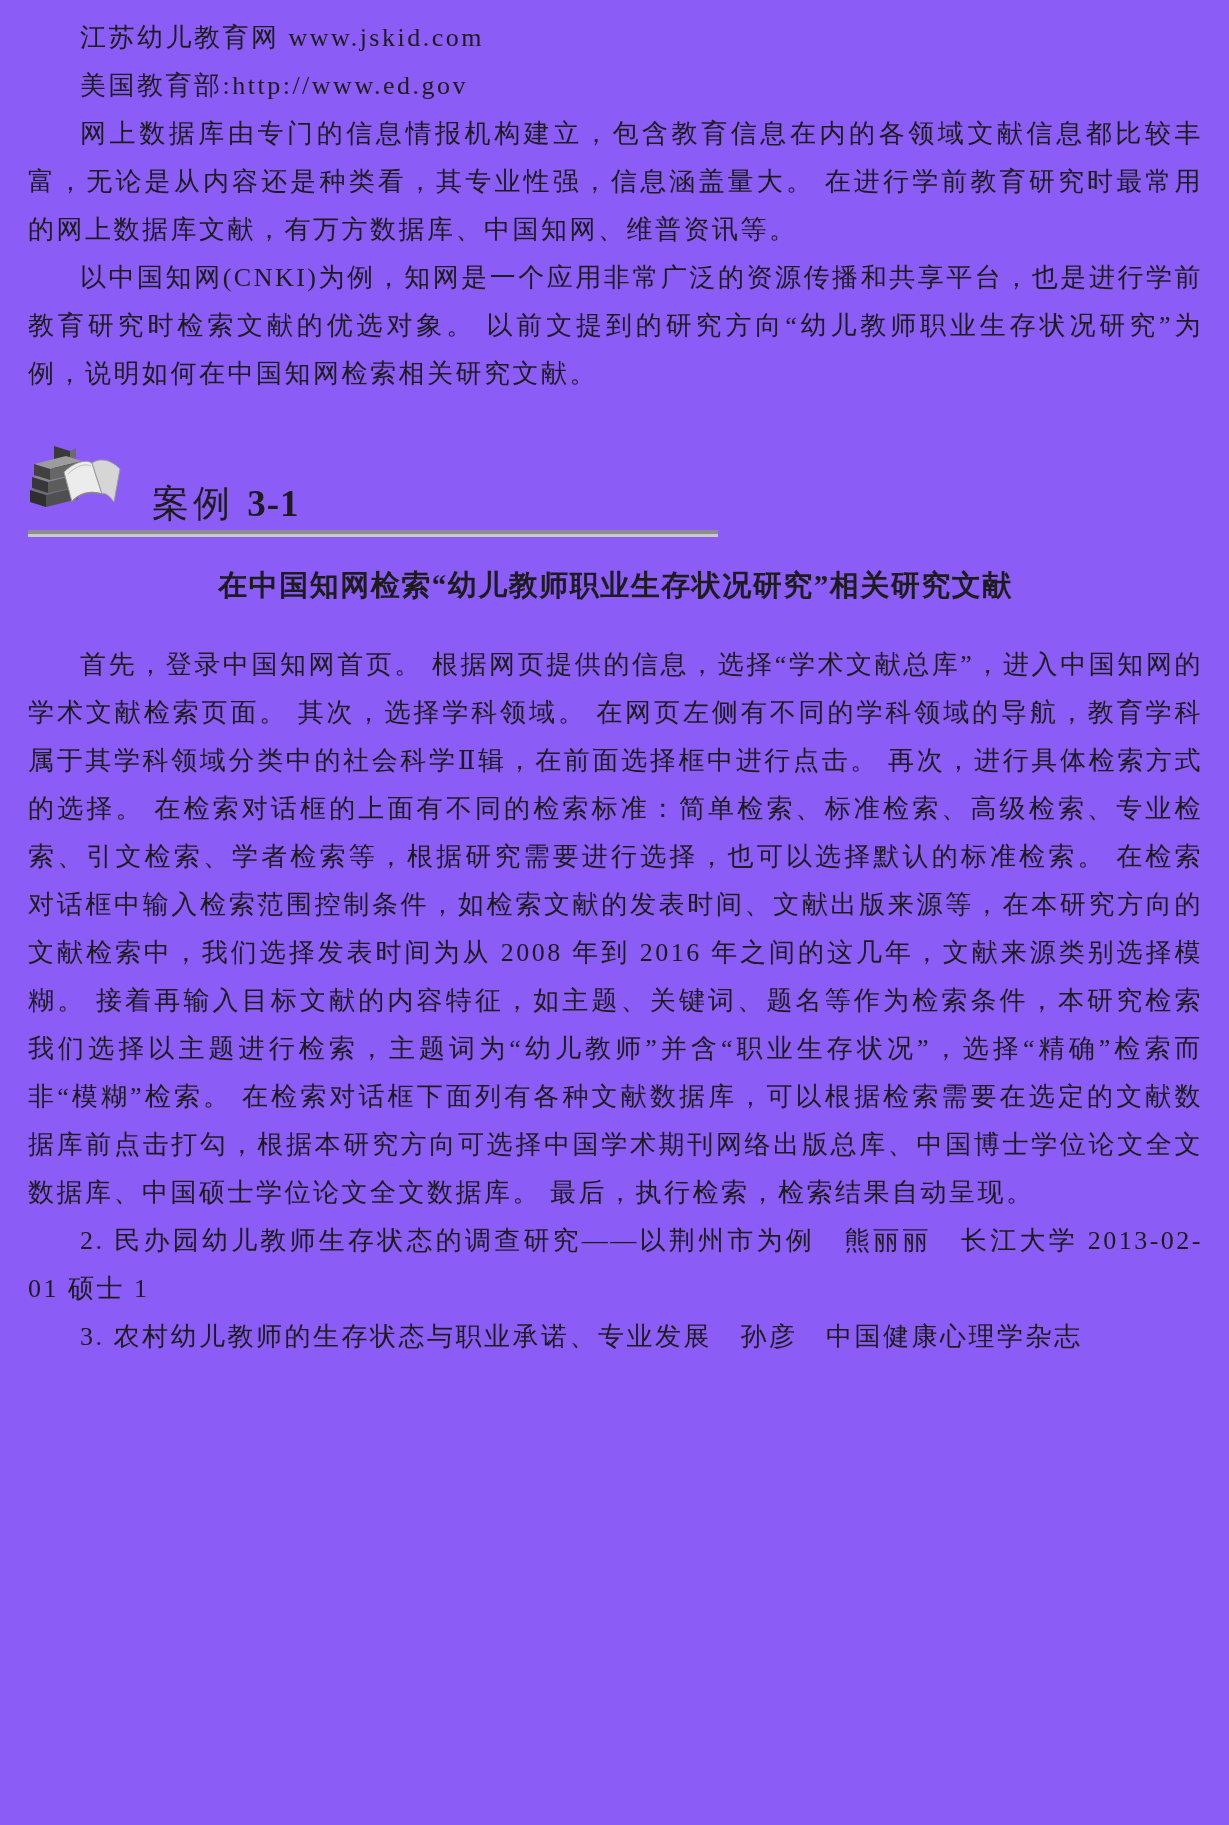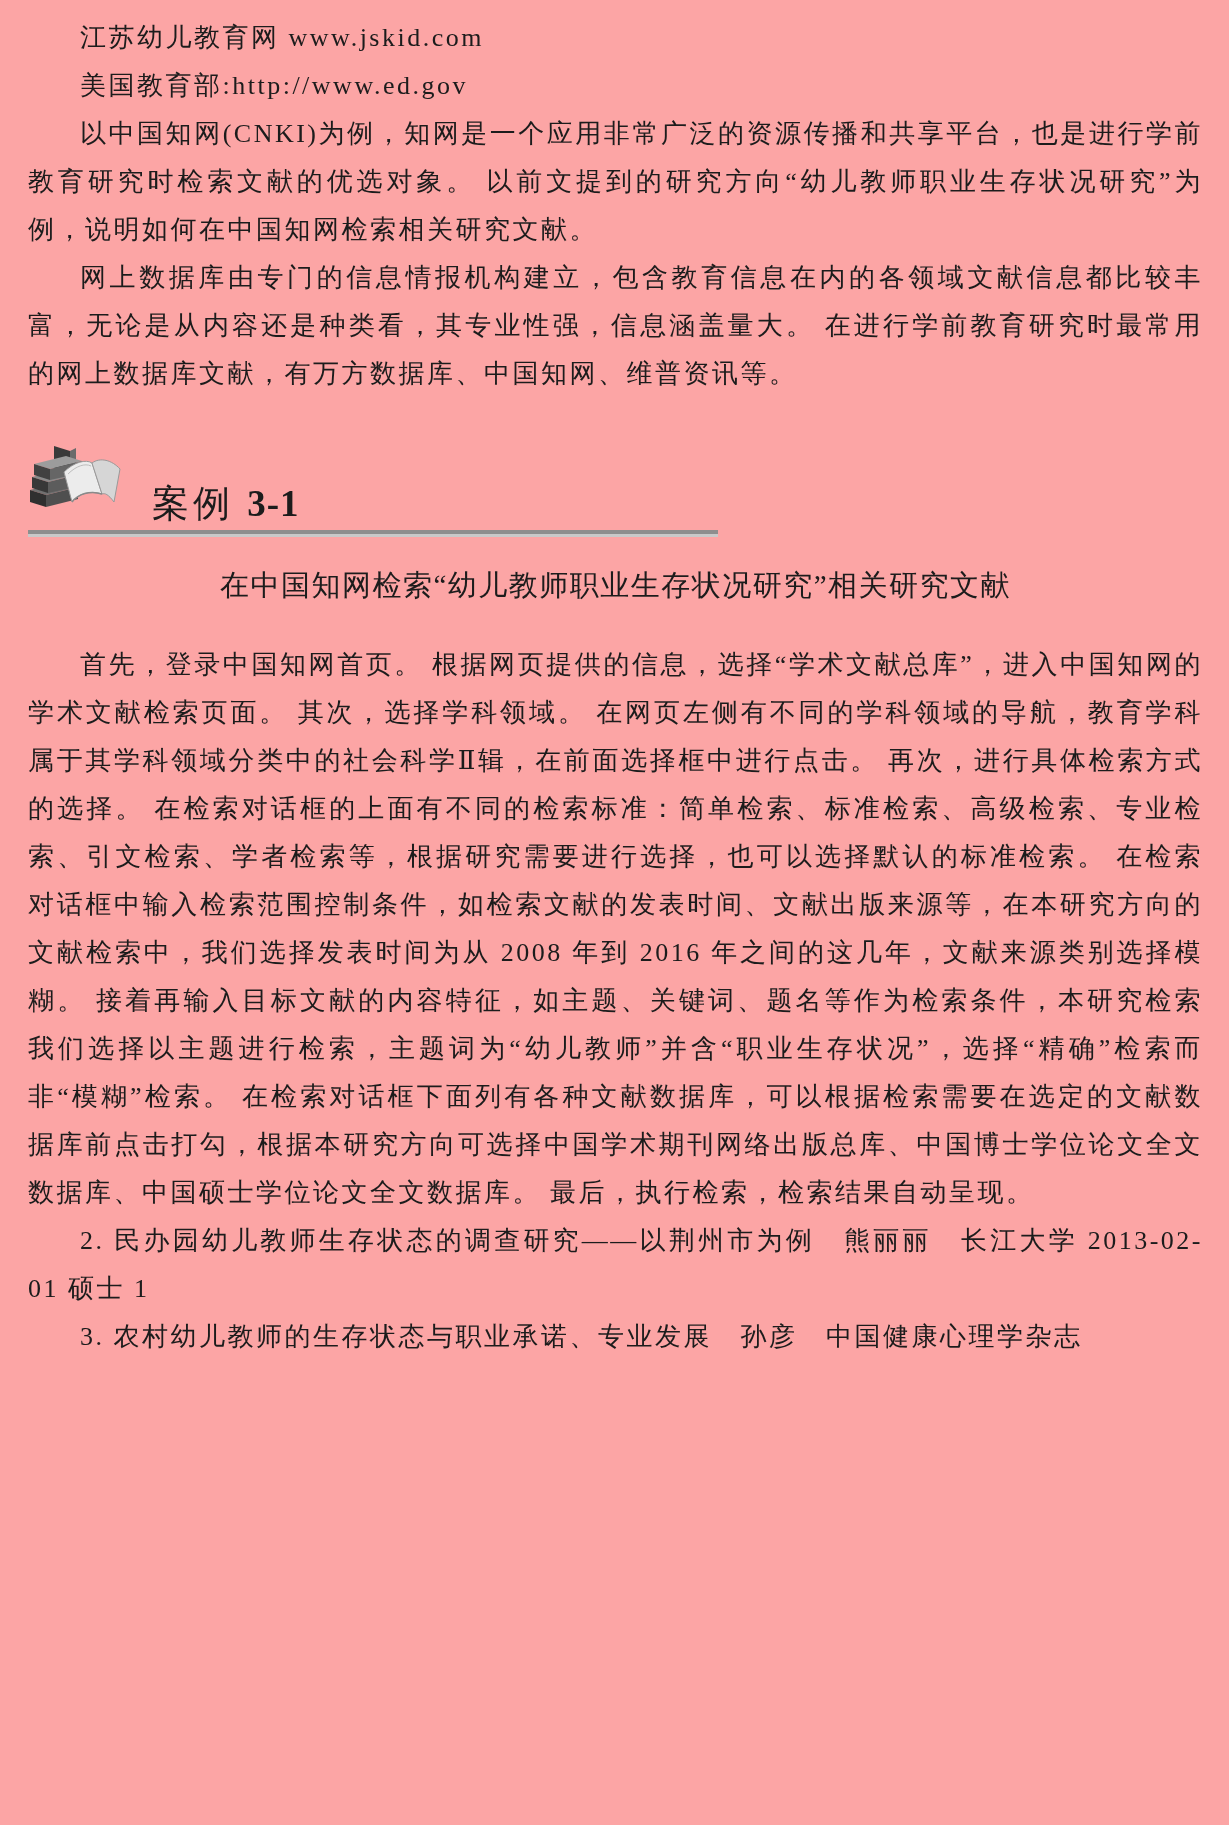--- a/index.html
+++ b/index.html
@@ -2,21 +2,21 @@
 <html><head>
 <meta charset="utf-8">
 <style>
   * { box-sizing: border-box; }
   html, body { margin: 0; padding: 0; background: #e9e9e9; }
   .page {
     position: relative;
     width: 1229px;
     height: 1825px;
     margin: 0 auto;
-    background: #fca5a5;
+    background: #8b5cf6;
     color: #1c1c1c;
     font-family: "Liberation Serif", "DejaVu Serif", serif;
     font-size: 26px;
     letter-spacing: 2.5px;
     line-height: 48px;
     padding: 14px 26px 0 28px;
     overflow: hidden;
   }
   p { margin: 0; }
   .indent { text-indent: 2em; }
@@ -40,41 +40,41 @@
   }
   .case-label .num { font-weight: bold; letter-spacing: 1px; }
   .rule {
     margin-top: 4px;
     width: 690px;
     height: 7px;
     background: linear-gradient(#8e8e8e 0 60%, #c9c9c9 60% 100%);
   }
   .case-title {
     font-size: 29px;
-    font-weight: normal;
+    font-weight: bold;
     text-align: center;
     letter-spacing: 1.5px;
     line-height: 44px;
     margin: 26px 0 34px 0;
   }
   .result { text-align: justify; text-indent: 2em; }
 </style>
 </head>
 <body>
 
 <div class="page">
 
   <div class="links">
     <p class="indent">江苏幼儿教育网 www.jskid.com</p>
     <p class="indent">美国教育部:http://www.ed.gov</p>
   </div>
 
 
+  <p class="para">网上数据库由专门的信息情报机构建立，包含教育信息在内的各领域文献信息都比较丰富，无论是从内容还是种类看，其专业性强，信息涵盖量大。 在进行学前教育研究时最常用的网上数据库文献，有万方数据库、中国知网、维普资讯等。</p>
   <p class="para">以中国知网(CNKI)为例，知网是一个应用非常广泛的资源传播和共享平台，也是进行学前教育研究时检索文献的优选对象。 以前文提到的研究方向“幼儿教师职业生存状况研究”为例，说明如何在中国知网检索相关研究文献。</p>
-  <p class="para">网上数据库由专门的信息情报机构建立，包含教育信息在内的各领域文献信息都比较丰富，无论是从内容还是种类看，其专业性强，信息涵盖量大。 在进行学前教育研究时最常用的网上数据库文献，有万方数据库、中国知网、维普资讯等。</p>
 
   <div class="case-header">
     <span class="books-icon">
       <svg width="94" height="66" viewBox="0 0 94 66" aria-hidden="true">
 
         <polygon points="26,2 42,7 42,34 26,29" fill="#3a3a3a"></polygon>
         <polygon points="42,7 48,4 48,31 42,34" fill="#6b6b6b"></polygon>
 
         <polygon points="2,46 34,38 50,43 18,51" fill="#707070"></polygon>
         <polygon points="2,46 18,51 18,63 2,58" fill="#2f2f2f"></polygon>

